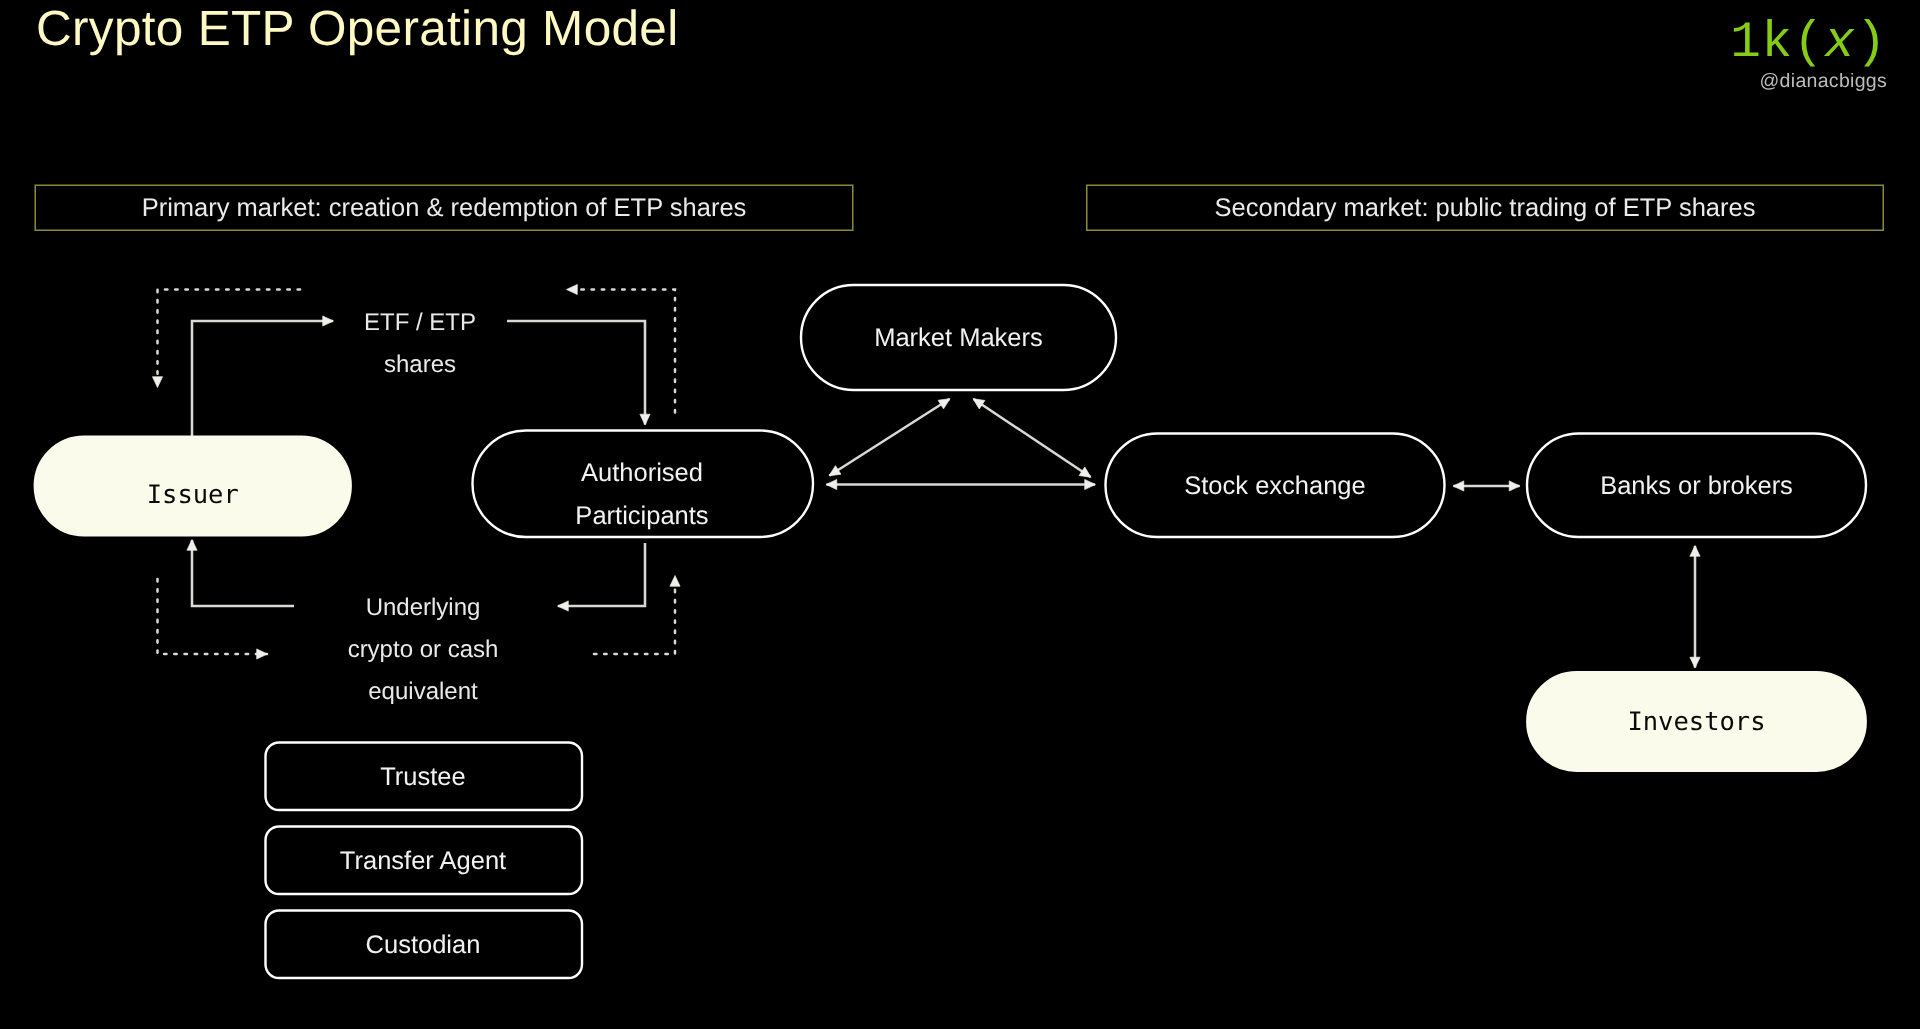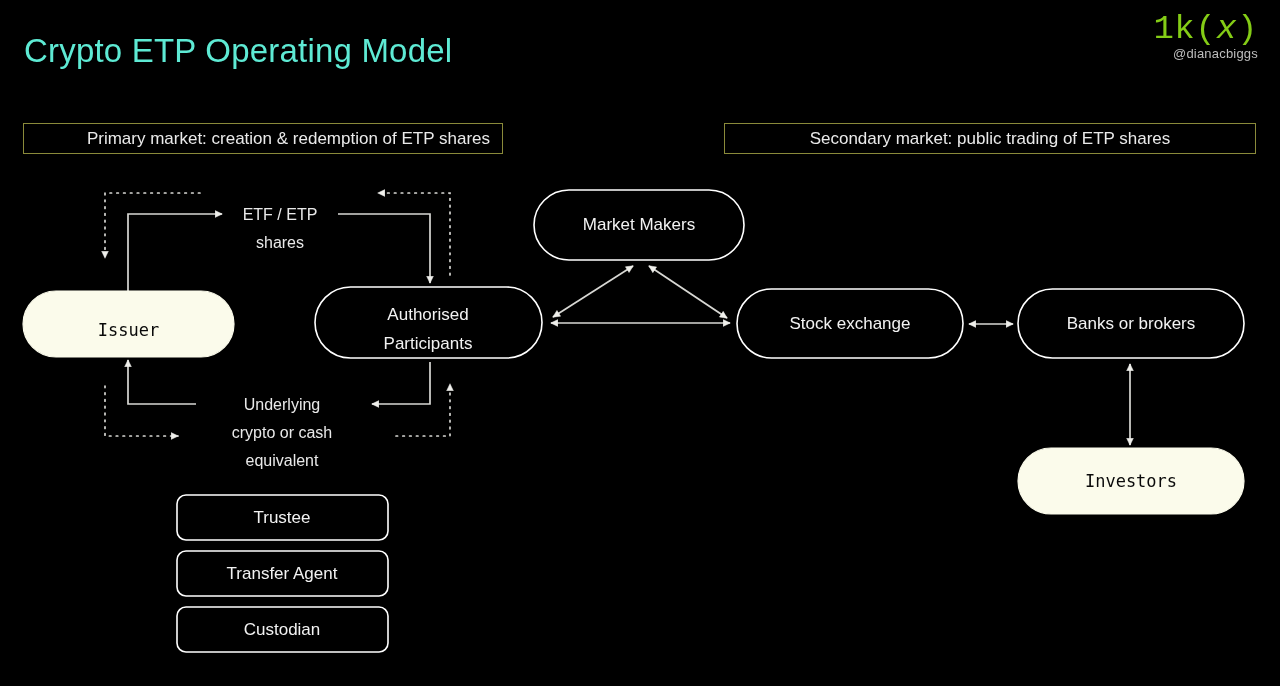--- a/index.html
+++ b/index.html
@@ -19,25 +19,25 @@
   .slide {
     position: absolute;
     inset: 0;
     background: #000000;
   }
 
   
   .slide-title {
     position: absolute;
     left: 24px;
-    top: 32px;
+    top: 0;
     font-size: 33px;
     font-weight: 400;
     letter-spacing: 0.2px;
-    color: #5eead4;
+    color: #fef9c3;
     white-space: nowrap;
   }
   .brand {
     position: absolute;
     right: 22px;
     top: 12px;
     text-align: right;
   }
   .brand-logo {
     font-family: Liberation Mono, monospace;
@@ -65,22 +65,22 @@
     height: 31px;
     line-height: 29px;
     font-size: 17px;
     color: #eaeaea;
     padding: 0 12px;
     white-space: nowrap;
   }
   .band-primary {
     left: 23px;
     top: 123px;
-    width: 480px;
-    text-align: right;
+    width: 546px;
+    text-align: center;
   }
   .band-secondary {
     left: 724px;
     top: 123px;
     width: 532px;
     text-align: center;
   }
 
   
   .diagram {

